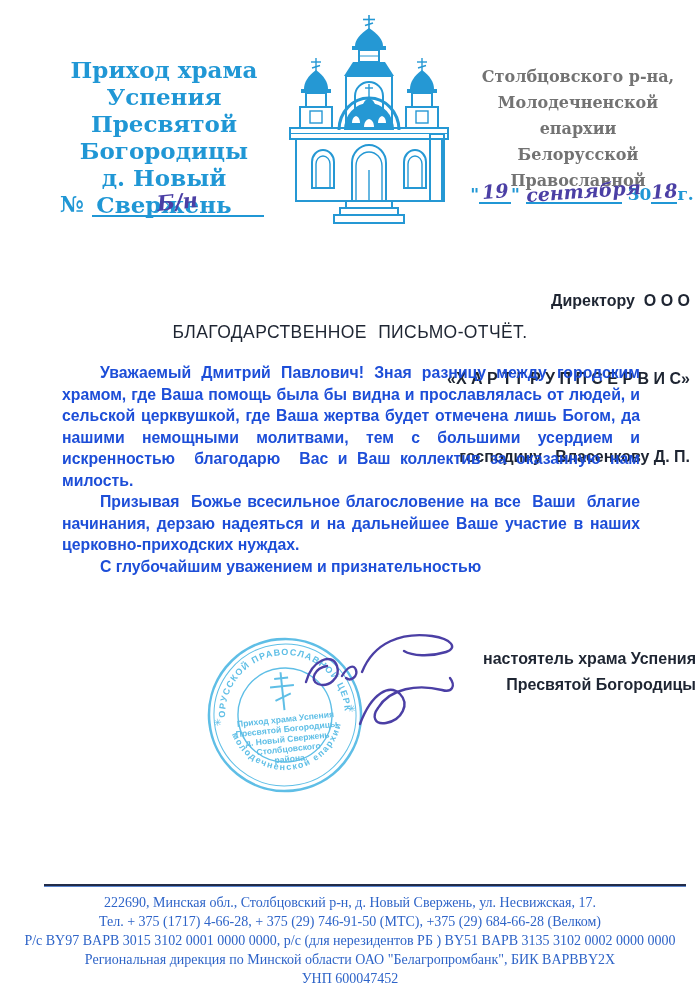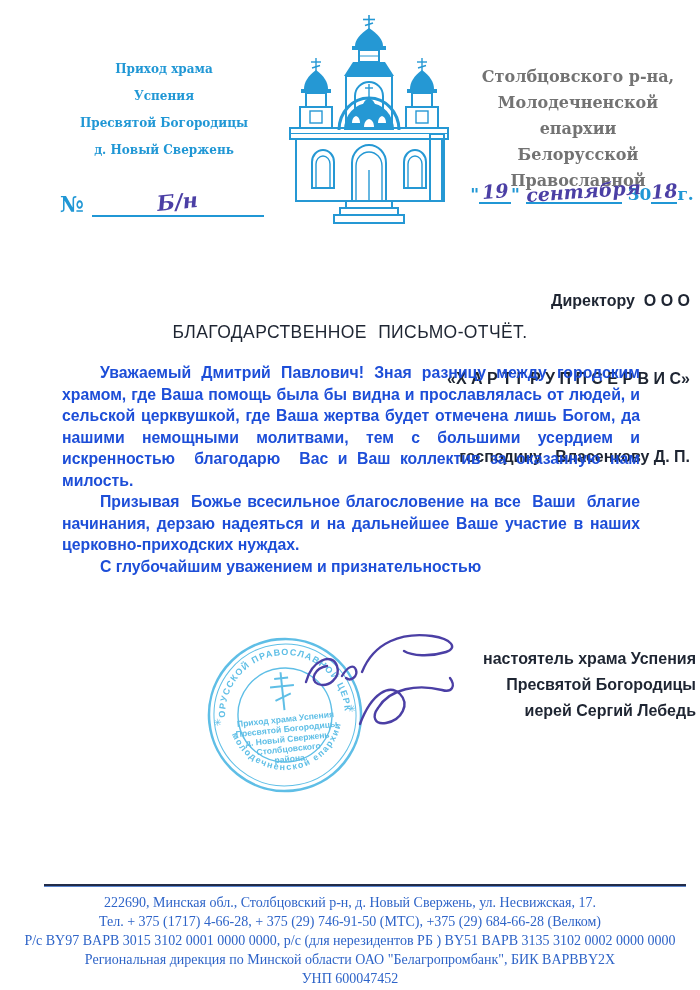--- a/index.html
+++ b/index.html
@@ -5,21 +5,21 @@
   html,body{margin:0;padding:0;background:#e8e8e8;}
   .page{
     position:relative;width:700px;height:990px;background:#ffffff;
     margin:0 auto;overflow:hidden;
     font-family:"Liberation Sans",sans-serif;
   }
   
   .hdr-left{
     position:absolute;left:38px;top:56px;width:252px;text-align:center;
     font-family:"DejaVu Serif",serif;font-weight:bold;
-    font-size:12px;line-height:27px;color:#2097d5;
+    font-size:23px;line-height:27px;color:#2097d5;
   }
   .hdr-right{
     position:absolute;left:462px;top:64px;width:232px;text-align:center;
     font-family:"DejaVu Serif",serif;font-weight:bold;
     font-size:16px;line-height:26px;color:#737373;
   }
   .num-line{
     position:absolute;left:60px;top:188px;width:240px;
     font-family:"DejaVu Serif",serif;font-weight:bold;
     font-size:22px;color:#2097d5;
@@ -229,21 +229,20 @@
   <svg class="sig" width="180" height="115" viewBox="0 0 180 115" fill="none" stroke="#4b3fa5" stroke-width="2.4" stroke-linecap="round">
     <path d="M10,56 C16,34 36,26 41,40 C45,52 32,62 22,58 C13,54 19,42 31,40"></path>
     <path d="M46,50 C52,40 58,38 60,44 C62,50 55,56 50,52"></path>
     <path d="M66,46 C78,16 106,6 136,10 C156,13 162,22 150,26 C134,31 116,30 108,25"></path>
     <path d="M64,98 C76,66 94,58 104,68 C114,78 106,94 90,97 C78,99 76,90 82,82 C94,62 122,58 146,64 C156,67 160,60 154,52"></path>
   </svg>
 
   <div class="sig-block">
     <div>настоятель храма Успения</div>
     <div>Пресвятой   Богородицы</div>
-    <div>иерей Сергий Лебедь</div>
   </div>
 
   <div class="divider"></div>
   <div class="footer">
     <div>222690, Минская обл., Столбцовский р-н, д. Новый Свержень, ул. Несвижская, 17.</div>
     <div>Тел. + 375 (1717) 4-66-28, + 375 (29) 746-91-50 (МТС), +375 (29) 684-66-28 (Велком)</div>
     <div>Р/с BY97 BAPB 3015 3102 0001 0000 0000,  р/с (для нерезидентов РБ ) BY51 BAPB 3135 3102 0002 0000 0000</div>
     <div>Региональная дирекция по Минской области ОАО "Белагропромбанк", БИК BAPBBY2X</div>
     <div>УНП 600047452</div>
   </div>

